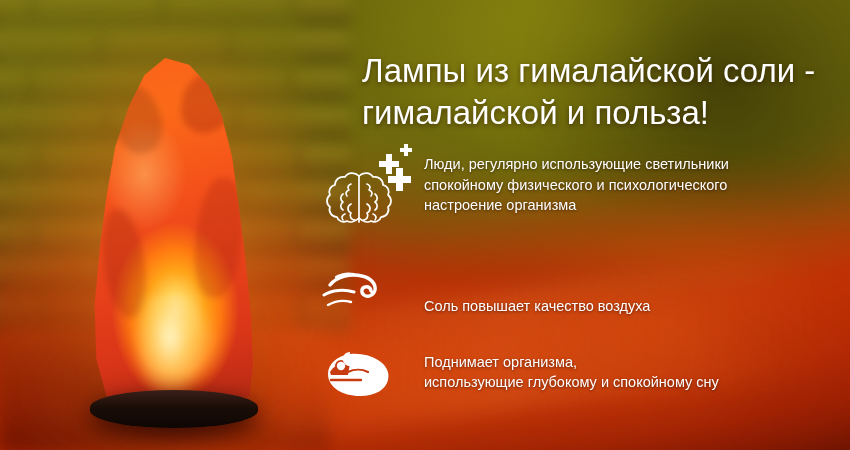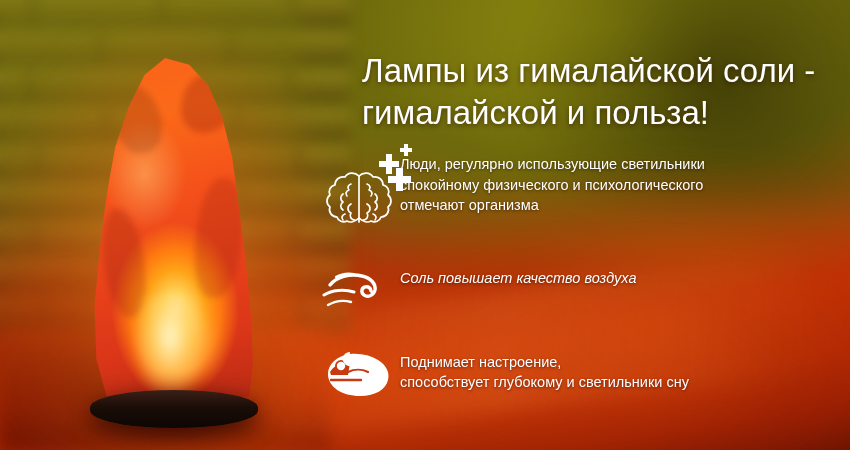--- a/index.html
+++ b/index.html
@@ -144,39 +144,39 @@
     color:#ffffff;
     font-size:33px;line-height:42px;font-weight:400;
     text-shadow:0 2px 5px rgba(40,12,0,.55);
     margin-left:40px;
   }
   #headline div{white-space:nowrap;}
 
   #benefits{position:absolute;left:318px;top:152px;width:520px;}
   .benefit{position:relative;display:flex;align-items:flex-start;}
   .b1{min-height:86px;}
-  .b2{margin-top:30px;min-height:48px;align-items:flex-start;font-style:italic;}
+  .b2{margin-top:30px;min-height:48px;align-items:flex-end;}
   .b3{margin-top:28px;min-height:56px;align-items:center;}
 
   .b-icon{
     flex:0 0 82px;width:82px;
     display:flex;align-items:center;justify-content:center;
   }
   .b1 .b-icon{height:80px;}
   .b2 .b-icon{height:48px;}
   .b3 .b-icon{height:56px;}
 
   .b-text{
     color:#ffffff;
     font-size:14.5px;line-height:20.5px;
     padding-top:2px;
     text-shadow:0 1px 3px rgba(40,10,0,.6);
   }
   .b2 .b-text,.b3 .b-text{padding-top:0;}
-  .b-text div{white-space:nowrap;}
+  .b-text div{white-space:nowrap;margin-left:24px;}
 
   svg{display:block;}
 </style>
 </head>
 <body>
 
 <div id="banner">
 
   <div class="bg-base"></div>
 
@@ -271,21 +271,21 @@
 
           <path d="M46 30c3 1 4 4 2 6c3 1 4 4 2 6"></path>
           <path d="M54 40c3 2 3 6 0 8c3 2 3 6 0 8"></path>
           <path d="M46 50c4 2 4 7 0 9c2 3 0 7-4 7"></path>
           <path d="M52 60c3 1 4 4 2 6"></path>
         </svg>
       </div>
       <div class="b-text">
         <div>Люди, регулярно использующие светильники</div>
         <div>спокойному физического и психологического</div>
-        <div>отмечают организма</div>
+        <div>настроение организма</div>
       </div>
 
       <div style="position:absolute;left:40px;top:-8px;pointer-events:none;">
         <svg width="64" height="58" viewBox="0 0 64 58" fill="#ffffff">
           <path d="M28 10h6v7h7v6h-7v7h-6v-7h-7v-6h7z"></path>
           <path d="M40 26h7v8h8v7h-8v8h-7v-8h-8v-7h8z" transform="translate(-2,-2) scale(1.0)"></path>
           <path d="M46 0h4v4h4v4h-4v4h-4V8h-4V4h4z"></path>
         </svg>
       </div>
     </div>
@@ -315,19 +315,19 @@
           <circle cx="17" cy="22" r="6" fill="#c83b10"></circle>
           <circle cx="17" cy="22" r="4.2" fill="#ffffff"></circle>
 
           <path d="M7 36h30" stroke="#c83b10" stroke-width="2.4" fill="none" stroke-linecap="round"></path>
           <path d="M24 28c6-3 14-3 20 0" stroke="#c83b10" stroke-width="2.2" fill="none" stroke-linecap="round"></path>
 
           <path d="M26 8a7 7 0 1 0 6 10a8 8 0 0 1-6-10z" fill="#ffffff"></path>
         </svg>
       </div>
       <div class="b-text">
-        <div>Поднимает настроение,</div>
-        <div>способствует глубокому и светильники сну</div>
+        <div>Поднимает организма,</div>
+        <div>использующие глубокому и спокойному сну</div>
       </div>
     </div>
 
   </div>
 </div>
 
 </body></html>

